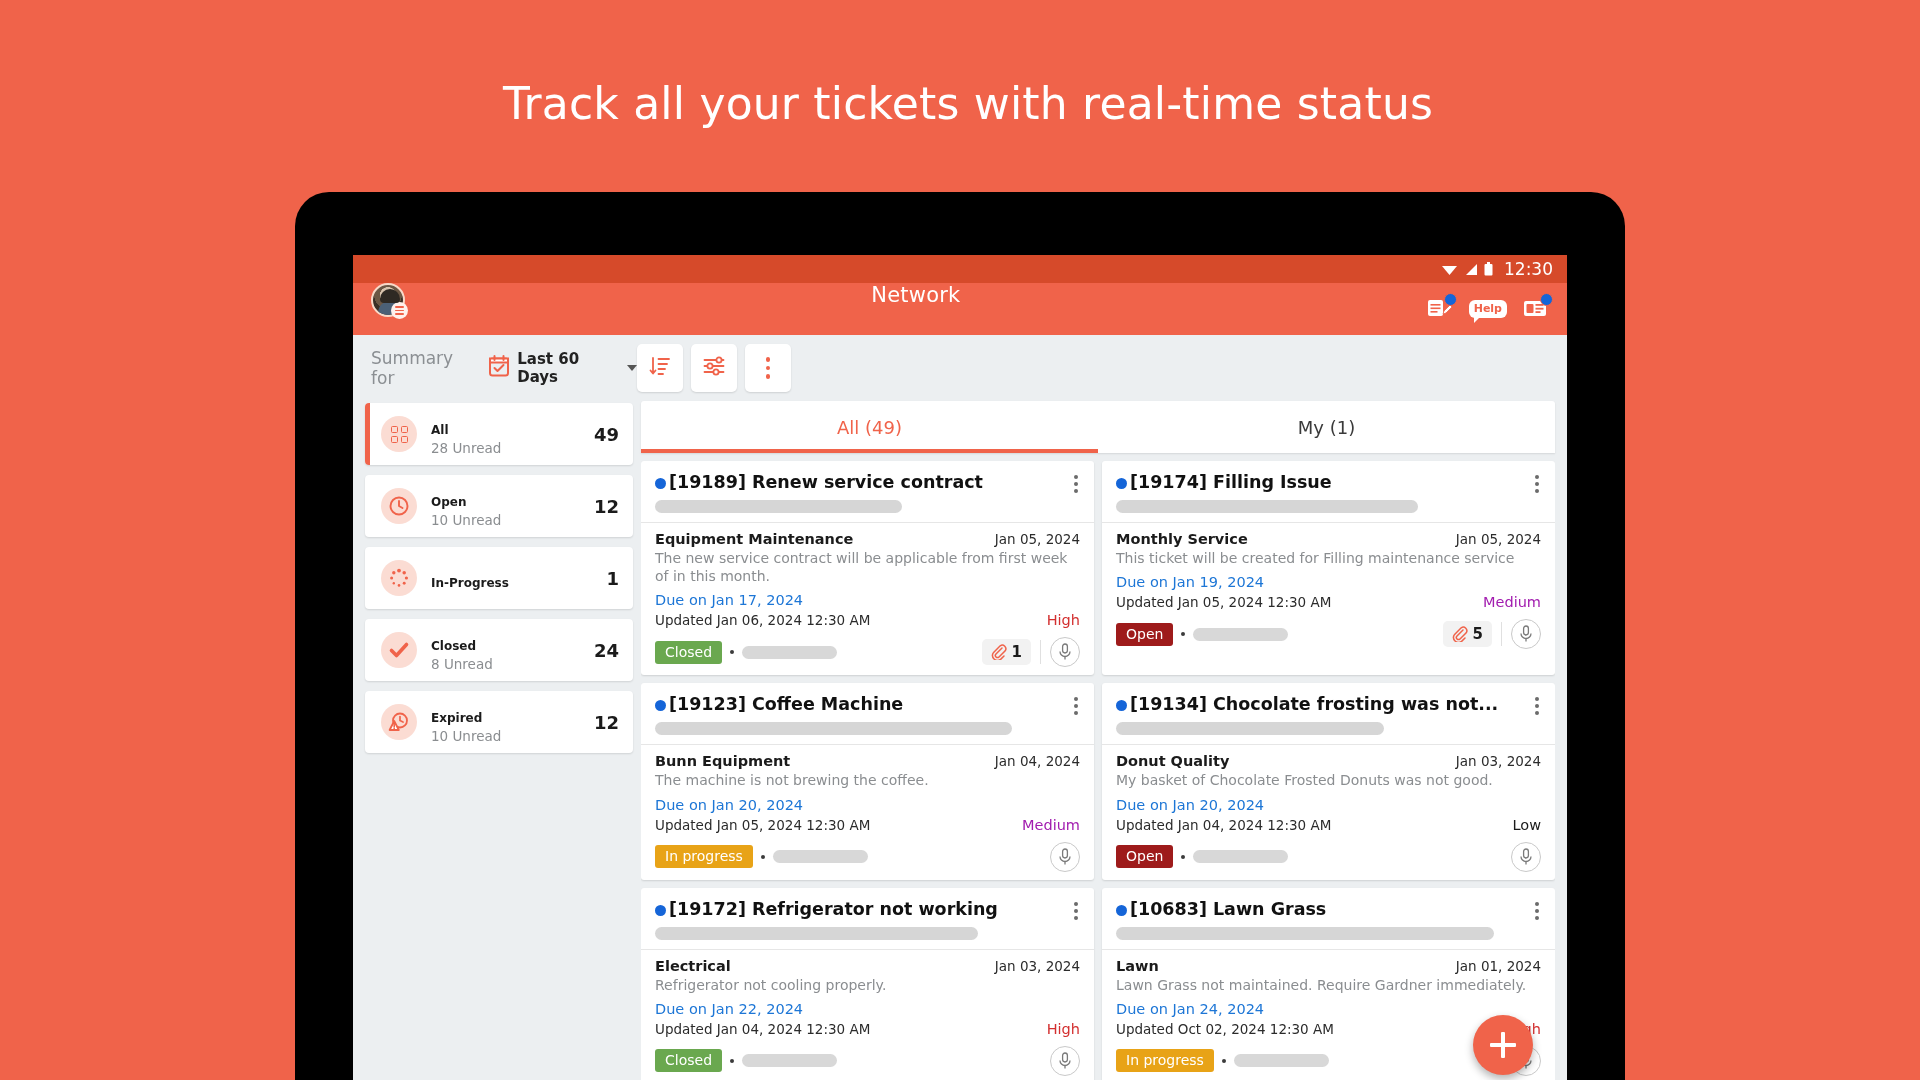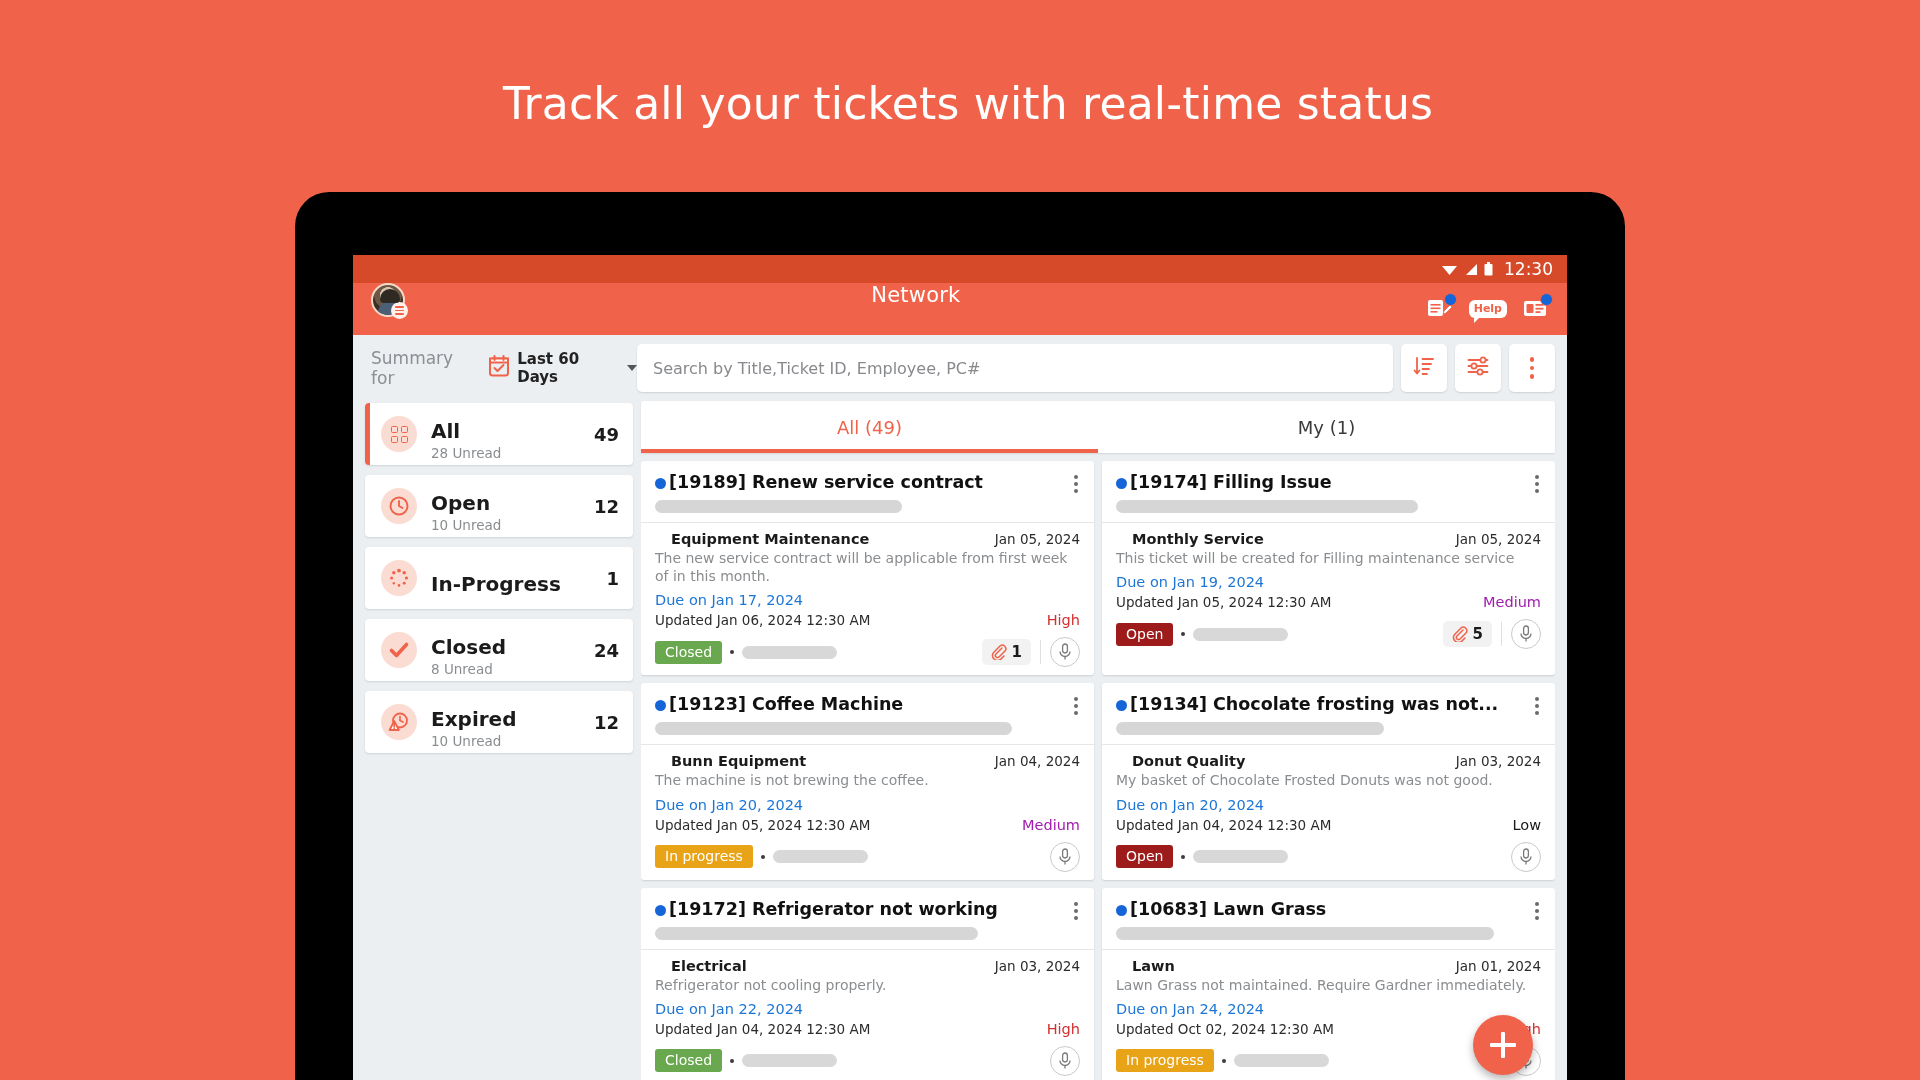--- a/index.html
+++ b/index.html
@@ -129,21 +129,21 @@
   .side-item.active:before {
     content: ""; position: absolute; left: 0; top: 0; bottom: 0; width: 5px;
     background: #F0634A; border-radius: 4px 0 0 4px;
   }
   .side-ic {
     width: 36px; height: 36px; border-radius: 50%; background: #fbdcd3;
     margin: 0 14px 0 16px; flex: 0 0 auto;
     display: flex; align-items: center; justify-content: center;
   }
   .side-text { flex: 1; }
-  .side-title { font-size: 20px; font-weight: 700; color: #1b1b1b; line-height: 1.15;
+  .side-title { font-size: 12px; font-weight: 700; color: #1b1b1b; line-height: 1.15;
                 font-family: "DejaVu Sans", sans-serif; margin-top: 12px; }
   .side-sub { font-size: 13.5px; color: #8a8d90; margin-top: 2px; font-family: "DejaVu Sans", sans-serif; }
   .side-count { font-size: 18px; font-weight: 700; color: #1b1b1b; font-family: "DejaVu Sans", sans-serif; }
 
   
   .ic-grid { display: grid; grid-template-columns: 7px 7px; grid-template-rows: 7px 7px; gap: 3px; }
   .ic-grid i { border: 1.8px solid #F0634A; border-radius: 1.5px; display: block; }
 
   
   .content { flex: 1; display: flex; flex-direction: column; min-width: 0; }
@@ -165,21 +165,21 @@
   .card-head { display: flex; align-items: flex-start; gap: 3px; }
   .blue-dot { width: 11px; height: 11px; border-radius: 50%; background: #1565d8; margin-top: 7px; flex: 0 0 auto; }
   .card-title { flex: 1; font-size: 17.5px; font-weight: 700; color: #111; line-height: 1.3;
                 white-space: nowrap; overflow: hidden; text-overflow: ellipsis;
                 font-family: "DejaVu Sans", sans-serif; }
   .card-kebab { display: flex; flex-direction: column; gap: 3px; align-items: center; padding: 4px 2px; cursor: pointer; }
   .card-kebab i { width: 4px; height: 4px; border-radius: 50%; background: #6b6b6b; display: block; }
   .skel { height: 13px; background: #d6d6d6; border-radius: 7px; margin: 3px 0 9px; }
   .divider { height: 1px; background: #e6e6e6; margin: 0 -14px 8px; }
 
-  .row-1 { display: flex; justify-content: space-between; align-items: baseline; margin-left: 16px; }
+  .row-1 { display: flex; justify-content: space-between; align-items: baseline; }
   .cat { font-size: 14.5px; font-weight: 700; color: #1b1b1b; font-family: "DejaVu Sans", sans-serif; }
   .cdate { font-size: 13.5px; color: #2b2b2b; font-family: "DejaVu Sans", sans-serif; }
   .desc { font-size: 14px; color: #8a8d90; margin-top: 2px; line-height: 1.3;
           font-family: "DejaVu Sans", sans-serif; }
   .row-2 { display: flex; justify-content: space-between; align-items: flex-end; margin-top: 6px; }
   .due { font-size: 14.5px; color: #1d76d6; font-family: "DejaVu Sans", sans-serif; }
   .updated { font-size: 13.5px; color: #2b2b2b; margin-top: 3px; font-family: "DejaVu Sans", sans-serif; }
   .prio { font-size: 14.5px; font-family: "DejaVu Sans", sans-serif; }
   .prio.high { color: #d32f2f; }
   .prio.medium { color: #a21caf; }
@@ -293,23 +293,20 @@
                 <line x1="6.5" y1="1" x2="6.5" y2="5" stroke="#F0634A" stroke-width="2" stroke-linecap="round"></line>
                 <line x1="15.5" y1="1" x2="15.5" y2="5" stroke="#F0634A" stroke-width="2" stroke-linecap="round"></line>
                 <path d="M6.5 13 L9.5 16 L15.5 10" fill="none" stroke="#F0634A" stroke-width="2" stroke-linecap="round" stroke-linejoin="round"></path>
               </svg>
             </span>
             <span class="date-text">Last 60 Days</span>
             <span class="chev"></span>
           </span>
         </div>
         <div class="search-wrap">
-          <div class="search-box">
-            <input type="text" placeholder="Search by Title,Ticket ID, Employee, PC#" style="">
-          </div>
           <div class="tool-btn">
             <span>
               <svg width="22" height="22" viewBox="0 0 22 22">
                 <path d="M4 3 L4 18 M1.5 15.5 L4 18.5 L6.5 15.5" stroke="#F0634A" stroke-width="1.8" fill="none" stroke-linecap="round" stroke-linejoin="round"></path>
                 <line x1="9.5" y1="4" x2="20" y2="4" stroke="#F0634A" stroke-width="1.8" stroke-linecap="round"></line>
                 <line x1="9.5" y1="9" x2="18" y2="9" stroke="#F0634A" stroke-width="1.8" stroke-linecap="round"></line>
                 <line x1="9.5" y1="14" x2="16" y2="14" stroke="#F0634A" stroke-width="1.8" stroke-linecap="round"></line>
                 <line x1="9.5" y1="19" x2="14" y2="19" stroke="#F0634A" stroke-width="1.8" stroke-linecap="round"></line>
               </svg>
             </span>

